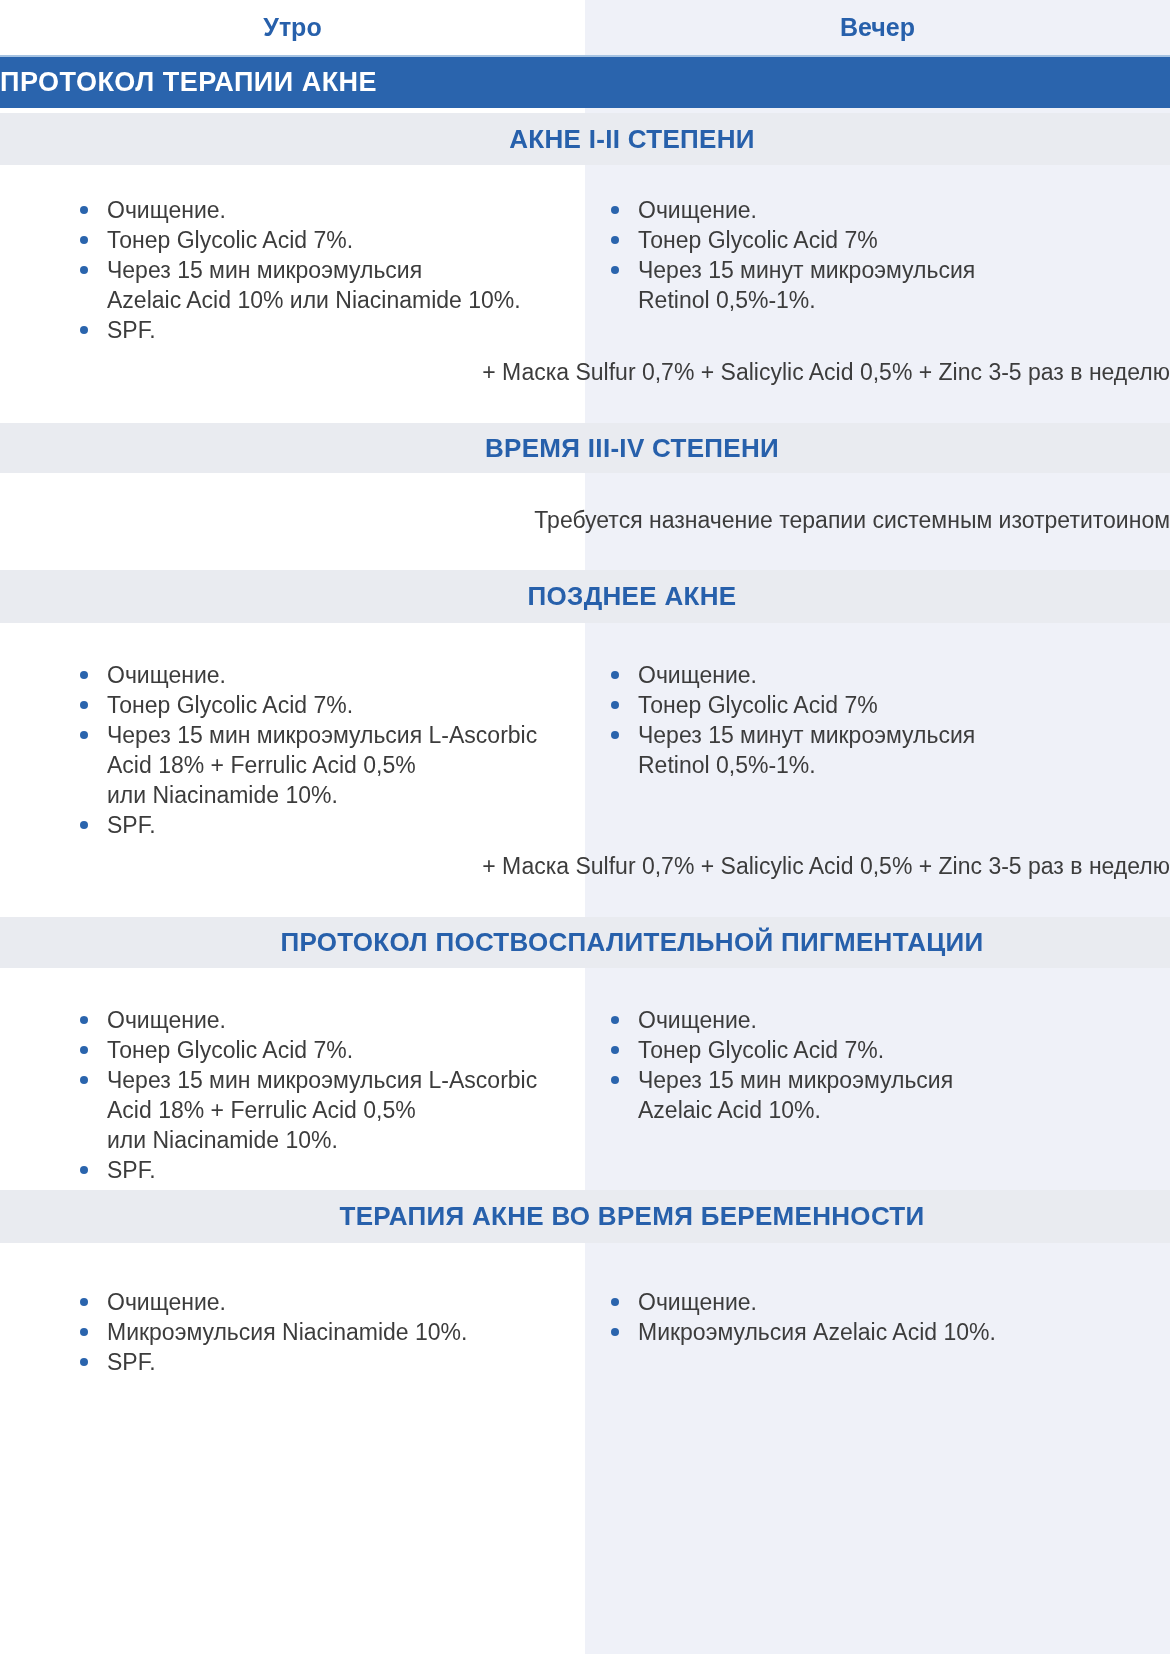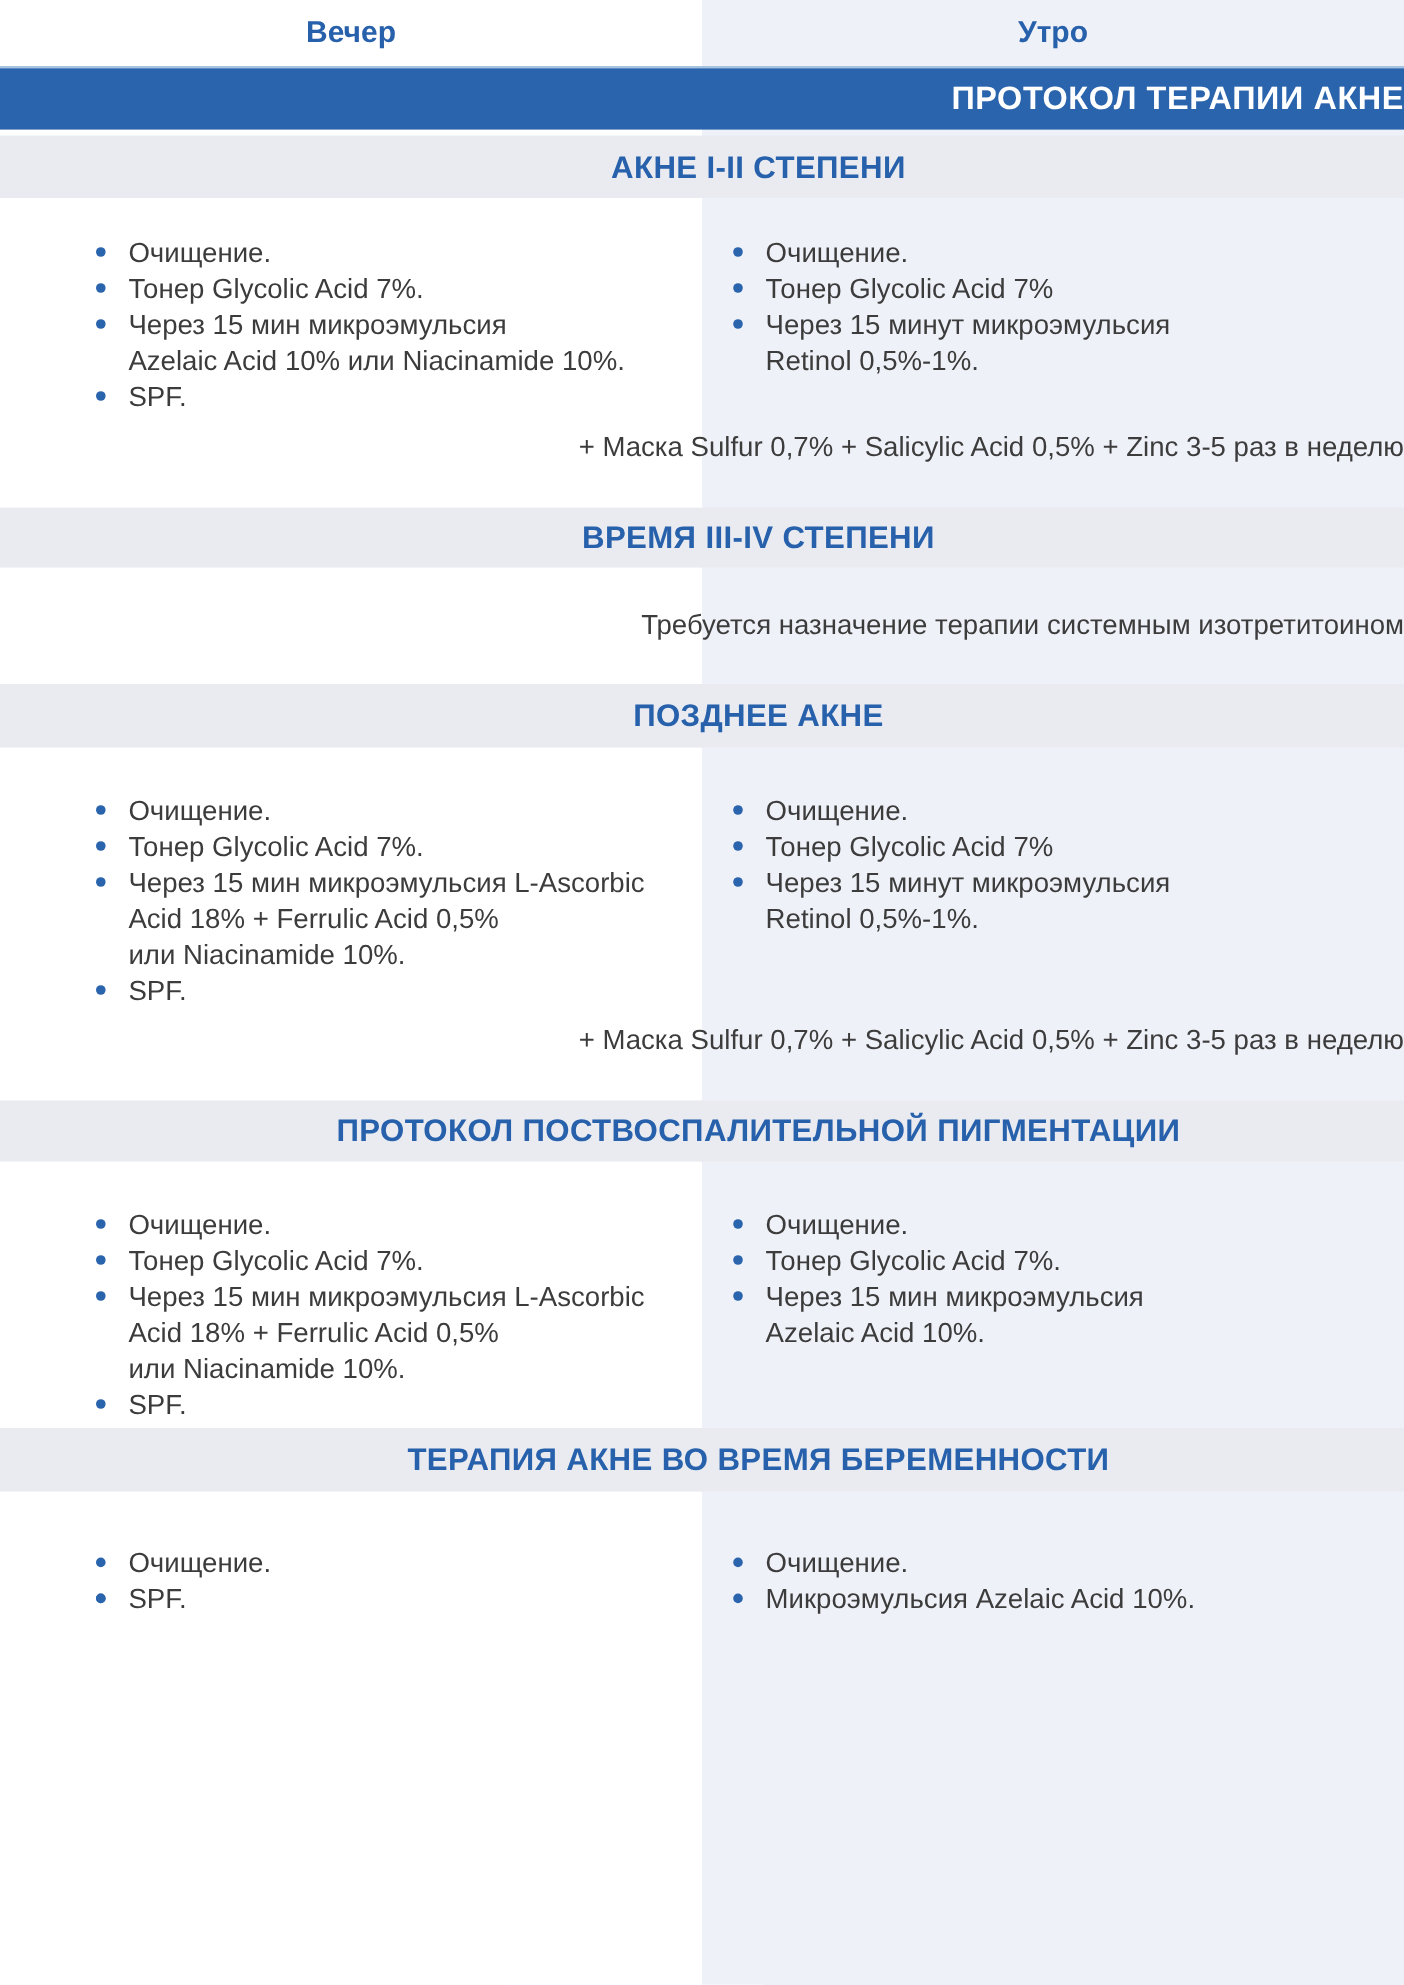--- a/index.html
+++ b/index.html
@@ -21,21 +21,21 @@
   .header-cell {
     width: 585px; display: flex; align-items: center; justify-content: center;
     color: var(--heading-blue, #2760ab); font-weight: bold; font-size: 25px;
   }
 
   .banner {
     top: 55px; height: 53px;
     background: var(--accent-blue, #2a64ad);
     border-top: 2px solid var(--banner-top-border, #a6c3e2);
     box-sizing: border-box;
-    text-align: right; line-height: 50px;
+    text-align: left; line-height: 50px;
     color: var(--banner-text, #ffffff);
     font-weight: bold; font-size: 27px; letter-spacing: 0.5px;
   }
 
   .band {
     background: var(--band-bg, #e9ebf0);
     text-align: center;
     color: var(--heading-blue, #2760ab);
     font-weight: bold; font-size: 26px; letter-spacing: 0.3px; padding-left: 47px;
   }
@@ -73,22 +73,22 @@
   .note-1 { top: 357px; }
   .note-2 { top: 505px; }
   .note-3 { top: 851px; }
 </style>
 </head>
 <body>
 
 <div class="evening-bg"></div>
 
 <div class="layer header-row">
+  <div class="header-cell">Утро</div>
   <div class="header-cell">Вечер</div>
-  <div class="header-cell">Утро</div>
 </div>
 
 <div class="layer banner">
   <span>ПРОТОКОЛ ТЕРАПИИ АКНЕ</span>
 </div>
 
 <div class="layer band band-1">
   <span>АКНЕ I-II СТЕПЕНИ</span>
 </div>
 
@@ -173,21 +173,21 @@
 </div>
 
 <div class="layer band band-5">
   <span>ТЕРАПИЯ АКНЕ ВО ВРЕМЯ БЕРЕМЕННОСТИ</span>
 </div>
 
 <div class="layer cols sec-4">
   <div class="col morning">
     <ul>
       <li><span class="dot"></span><span class="li-text">Очищение.</span></li>
-      <li><span class="dot"></span></li>
+      <li><span class="dot"></span><span class="li-text">Микроэмульсия Niacinamide 10%.</span></li>
       <li><span class="dot"></span><span class="li-text">SPF.</span></li>
     </ul>
   </div>
   <div class="col evening">
     <ul>
       <li><span class="dot"></span><span class="li-text">Очищение.</span></li>
       <li><span class="dot"></span><span class="li-text">Микроэмульсия Azelaic Acid 10%.</span></li>
     </ul>
   </div>
 </div>

